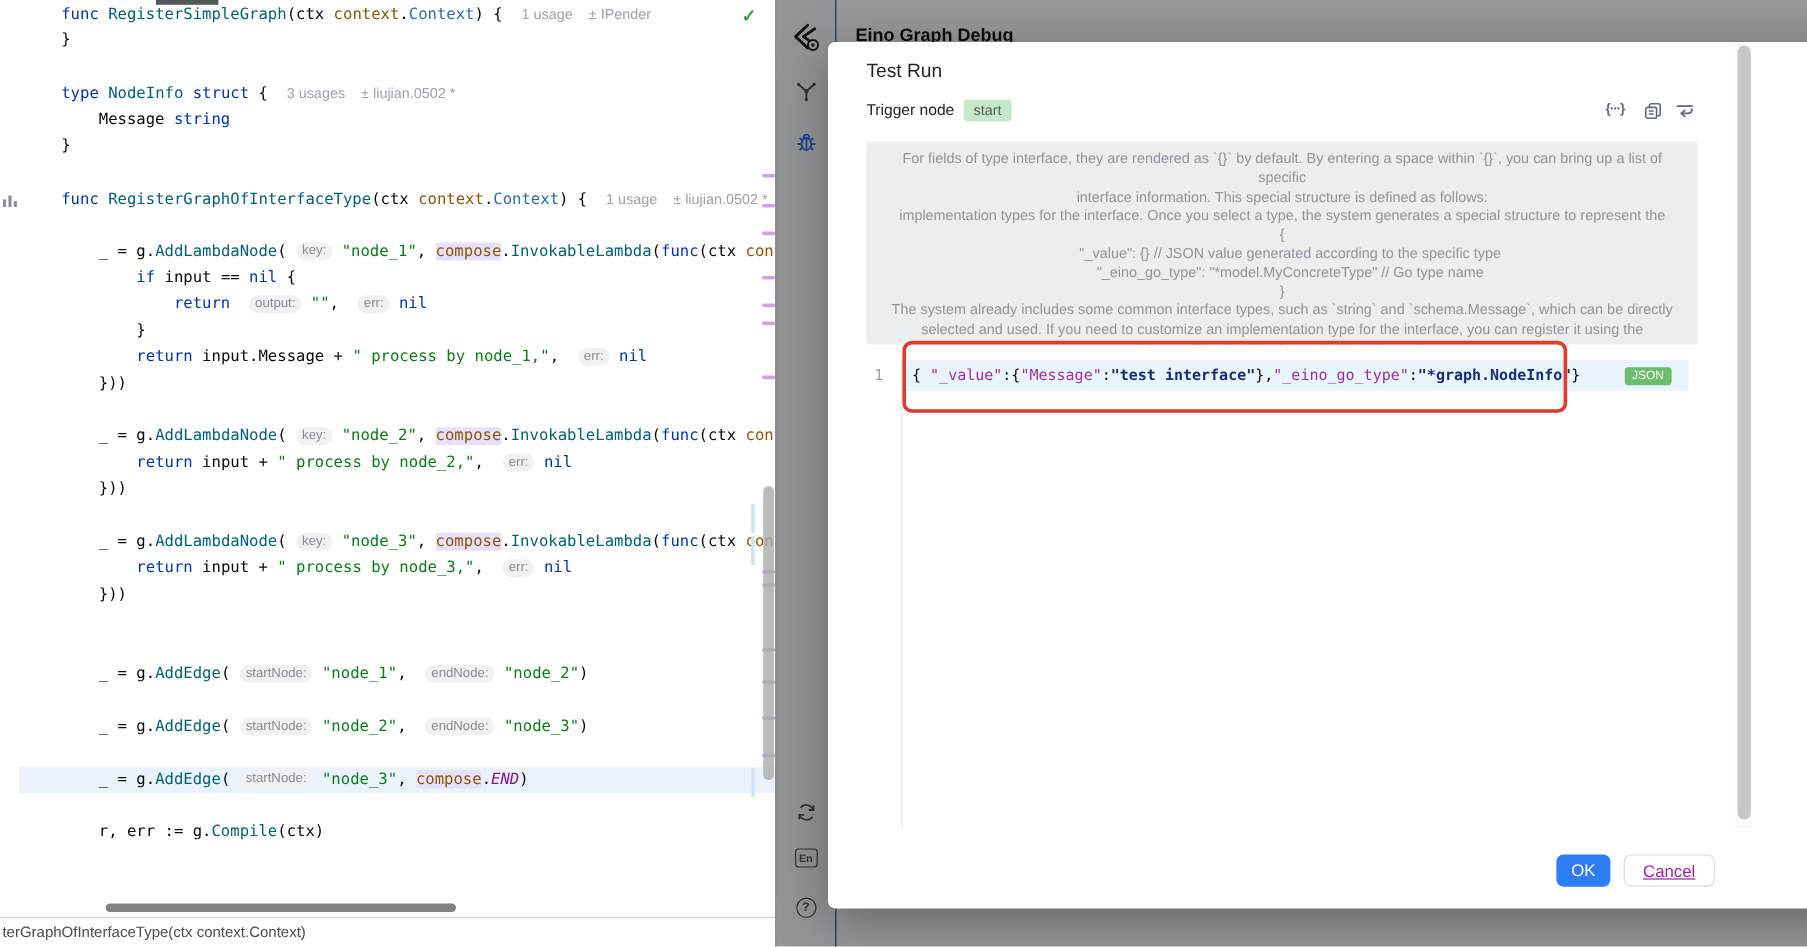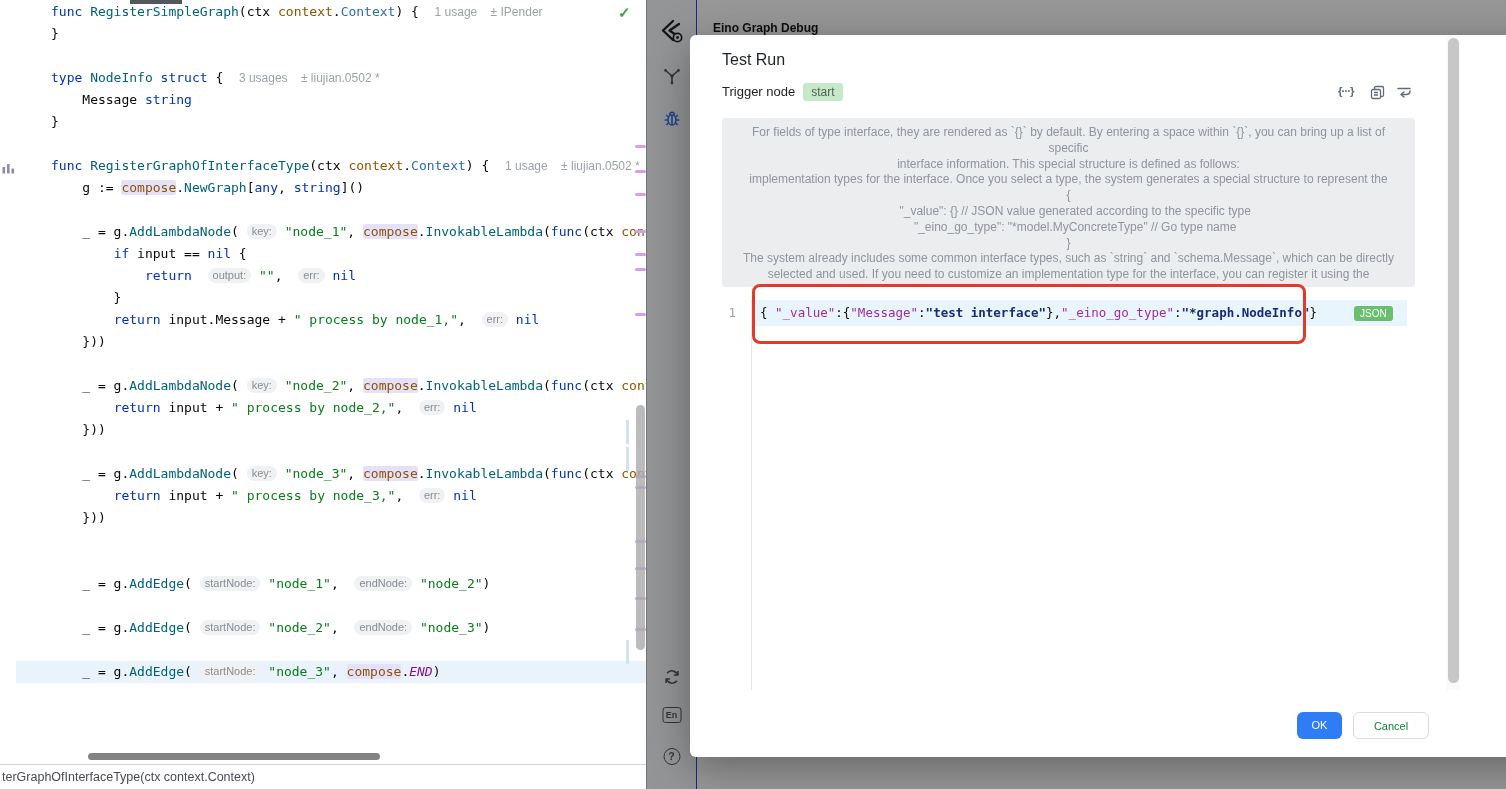--- a/index.html
+++ b/index.html
@@ -29,21 +29,21 @@
   .blue-mark{position:absolute;left:626px;width:3px;height:24px;background:#cfe3f5;}
   #ed-vscroll{position:absolute;left:636px;top:405px;width:9px;height:245px;background:#ababab;border-radius:4.5px;opacity:.8;}
   #ed-hscroll{position:absolute;left:88px;top:753px;width:292px;height:7px;background:#828282;border-radius:3.5px;}
   #breadcrumb-bar{position:absolute;left:0;top:764px;width:646px;height:25px;background:#fff;border-top:1px solid #d4d4d4;}
   #breadcrumb-bar span{display:block;padding-left:2px;line-height:24px;font-size:12.5px;color:#484c52;white-space:nowrap;}
 
   
   #panel{position:absolute;left:646px;top:0;width:860px;height:789px;background:#fdfdfd;border-left:1px solid #c8c8c8;box-sizing:border-box;}
   #rail{position:absolute;left:0;top:0;width:50px;height:789px;background:#f7f8fa;border-right:1px solid #1d4ed8;box-sizing:border-box;}
   .rail-ic{position:absolute;left:50%;transform:translateX(-50%);}
-  #panel-title{position:absolute;left:66px;top:21px;font-size:12px;font-weight:700;color:#17181c;text-align:right;}
+  #panel-title{position:absolute;left:66px;top:21px;font-size:15px;font-weight:700;color:#17181c;text-align:right;}
   #bg-outline{position:absolute;left:817px;top:357px;width:33px;height:51px;border:2px solid #7f95c4;border-radius:9px;box-sizing:border-box;}
   #bg-outline-inner{position:absolute;left:824px;top:367px;width:15px;height:30px;border:1.5px solid #aab3c4;border-radius:6px;box-sizing:border-box;}
   #bg-divider{position:absolute;left:808px;top:420px;width:52px;height:2px;background:#35549b;}
   #run-button{position:absolute;left:788px;top:439px;width:60px;height:29px;background:#2e7cf6;border-radius:6px;
               color:#fff;font-size:13.5px;text-align:center;line-height:29px;}
   #en-badge{width:17px;height:14px;border:1.4px solid #55585e;border-radius:3px;color:#55585e;
             font-size:9px;font-weight:bold;text-align:center;line-height:14px;}
   #help-badge{width:15px;height:15px;border:1.4px solid #55585e;border-radius:50%;color:#55585e;
               font-size:10.5px;font-weight:bold;text-align:center;line-height:15px;}
   #overlay{position:absolute;left:646px;top:0;width:860px;height:789px;background:rgba(0,0,0,0.40);}
@@ -69,40 +69,39 @@
   #json-line{position:absolute;left:70px;top:265px;height:26px;line-height:26px;white-space:pre;
              font-family:"DejaVu Sans Mono",monospace;font-size:12.5px;color:#24292f;}
   .t-key{color:#a12ba5;}
   .t-val{color:#1a2b7a;font-weight:bold;}
   #red-box{position:absolute;left:62px;top:249px;width:554px;height:60px;border:3.5px solid #e23b2c;border-radius:8px;
            box-sizing:border-box;pointer-events:none;}
   #json-badge{position:absolute;left:664px;top:271px;background:#69bf6d;color:#fff;font-size:10px;
               padding:2px 6px;border-radius:3px;}
   #dlg-scroll-track{position:absolute;left:756px;top:0;width:14px;height:655px;background:#fafafa;border-radius:0 10px 0 0;}
   #dlg-scroll-thumb{position:absolute;left:758px;top:3px;width:11px;height:645px;background:#c7c7c7;border-radius:5.5px;}
-  .dlg-btn{position:absolute;top:677px;height:27px;border-radius:6px;font-size:11px;text-align:center;line-height:27px;cursor:pointer;box-sizing:border-box;}
+  .dlg-btn{position:absolute;top:677px;height:27px;border-radius:6px;font-size:14px;text-align:center;line-height:27px;cursor:pointer;box-sizing:border-box;}
   #ok-btn{left:607px;width:45px;background:#2e7cf6;color:#fff;}
-  #cancel-btn{left:663px;width:76px;background:#fff;border:1px solid #d9dbe0;color:#15803d;}
+  #cancel-btn{left:663px;width:76px;background:#fff;border:1px solid #d9dbe0;color:#a21caf;text-decoration:underline;}
 </style>
 </head>
 <body>
 
 <div id="app">
 
   <div id="editor">
     <div id="code-lines">
         <div class="code-line"><span class="t-kw">func </span><span class="t-fn">RegisterSimpleGraph</span><span class="t-pln">(ctx </span><span class="t-pkg">context</span><span class="t-pln">.</span><span class="t-typ">Context</span><span class="t-pln">) {  </span><span class="t-hint">1 usage    ± IPender</span></div>
         <div class="code-line"><span class="t-pln">}</span></div>
         <div class="code-line"></div>
         <div class="code-line"><span class="t-kw">type </span><span class="t-fn">NodeInfo</span><span class="t-pln"> </span><span class="t-kw">struct</span><span class="t-pln"> {  </span><span class="t-hint">3 usages    ± liujian.0502 *</span></div>
         <div class="code-line"><span class="t-pln">    Message </span><span class="t-kw">string</span></div>
         <div class="code-line"><span class="t-pln">}</span></div>
         <div class="code-line"></div>
         <div class="code-line"><span class="t-kw">func </span><span class="t-fn">RegisterGraphOfInterfaceType</span><span class="t-pln">(ctx </span><span class="t-pkg">context</span><span class="t-pln">.</span><span class="t-typ">Context</span><span class="t-pln">) {  </span><span class="t-hint">1 usage    ± liujian.0502 *</span></div>
-        <div class="code-line"><span class="t-pln">    g := </span><span class="t-pkghl">compose</span><span class="t-pln">.</span><span class="t-fn">NewGraph</span><span class="t-pln">[</span><span class="t-kw">any</span><span class="t-pln">, </span><span class="t-kw">string</span><span class="t-pln">]()</span></div>
         <div class="code-line"></div>
         <div class="code-line"><span class="t-pln">    _ = g.</span><span class="t-fn">AddLambdaNode</span><span class="t-pln">( </span><span class="t-chip">key:</span><span class="t-pln"> </span><span class="t-str">"node_1"</span><span class="t-pln">, </span><span class="t-pkghl">compose</span><span class="t-pln">.</span><span class="t-fn">InvokableLambda</span><span class="t-pln">(</span><span class="t-kw">func</span><span class="t-pln">(ctx </span><span class="t-pkg">context</span></div>
         <div class="code-line"><span class="t-pln">        </span><span class="t-kw">if</span><span class="t-pln"> input == </span><span class="t-kw">nil</span><span class="t-pln"> {</span></div>
         <div class="code-line"><span class="t-pln">            </span><span class="t-kw">return</span><span class="t-pln">  </span><span class="t-chip">output:</span><span class="t-pln"> </span><span class="t-str">""</span><span class="t-pln">,  </span><span class="t-chip">err:</span><span class="t-pln"> </span><span class="t-kw">nil</span></div>
         <div class="code-line"><span class="t-pln">        }</span></div>
         <div class="code-line"><span class="t-pln">        </span><span class="t-kw">return</span><span class="t-pln"> input.Message + </span><span class="t-str">" process by node_1,"</span><span class="t-pln">,  </span><span class="t-chip">err:</span><span class="t-pln"> </span><span class="t-kw">nil</span></div>
         <div class="code-line"><span class="t-pln">    }))</span></div>
         <div class="code-line"></div>
         <div class="code-line"><span class="t-pln">    _ = g.</span><span class="t-fn">AddLambdaNode</span><span class="t-pln">( </span><span class="t-chip">key:</span><span class="t-pln"> </span><span class="t-str">"node_2"</span><span class="t-pln">, </span><span class="t-pkghl">compose</span><span class="t-pln">.</span><span class="t-fn">InvokableLambda</span><span class="t-pln">(</span><span class="t-kw">func</span><span class="t-pln">(ctx </span><span class="t-pkg">context</span></div>
         <div class="code-line"><span class="t-pln">        </span><span class="t-kw">return</span><span class="t-pln"> input + </span><span class="t-str">" process by node_2,"</span><span class="t-pln">,  </span><span class="t-chip">err:</span><span class="t-pln"> </span><span class="t-kw">nil</span></div>
@@ -112,20 +111,21 @@
         <div class="code-line"><span class="t-pln">        </span><span class="t-kw">return</span><span class="t-pln"> input + </span><span class="t-str">" process by node_3,"</span><span class="t-pln">,  </span><span class="t-chip">err:</span><span class="t-pln"> </span><span class="t-kw">nil</span></div>
         <div class="code-line"><span class="t-pln">    }))</span></div>
         <div class="code-line"></div>
         <div class="code-line"></div>
         <div class="code-line"><span class="t-pln">    _ = g.</span><span class="t-fn">AddEdge</span><span class="t-pln">( </span><span class="t-chip">startNode:</span><span class="t-pln"> </span><span class="t-str">"node_1"</span><span class="t-pln">,  </span><span class="t-chip">endNode:</span><span class="t-pln"> </span><span class="t-str">"node_2"</span><span class="t-pln">)</span></div>
         <div class="code-line"></div>
         <div class="code-line"><span class="t-pln">    _ = g.</span><span class="t-fn">AddEdge</span><span class="t-pln">( </span><span class="t-chip">startNode:</span><span class="t-pln"> </span><span class="t-str">"node_2"</span><span class="t-pln">,  </span><span class="t-chip">endNode:</span><span class="t-pln"> </span><span class="t-str">"node_3"</span><span class="t-pln">)</span></div>
         <div class="code-line"></div>
         <div class="code-line hl"><span class="t-pln">    _ = g.</span><span class="t-fn">AddEdge</span><span class="t-pln">( </span><span class="t-chip">startNode:</span><span class="t-pln"> </span><span class="t-str">"node_3"</span><span class="t-pln">, </span><span class="t-pkghl">compose</span><span class="t-pln">.</span><span class="t-cst">END</span><span class="t-pln">)</span></div>
         <div class="code-line"></div>
+        <div class="code-line"><span class="t-pln">    r, err := g.</span><span class="t-fn">Compile</span><span class="t-pln">(ctx)</span></div>
       </div>
     <div id="top-strip"></div>
     <div id="gutter-run-icon">
       <svg width="13" height="12" viewBox="0 0 13 12">
           <g fill="#8f8aa6">
             <rect x="0.5" y="5" width="2.6" height="6.5" rx="0.6"></rect>
             <rect x="5" y="2" width="2.6" height="9.5" rx="0.6"></rect>
             <rect x="9.5" y="6.5" width="2.6" height="5" rx="0.6"></rect>
           </g>
         </svg>

